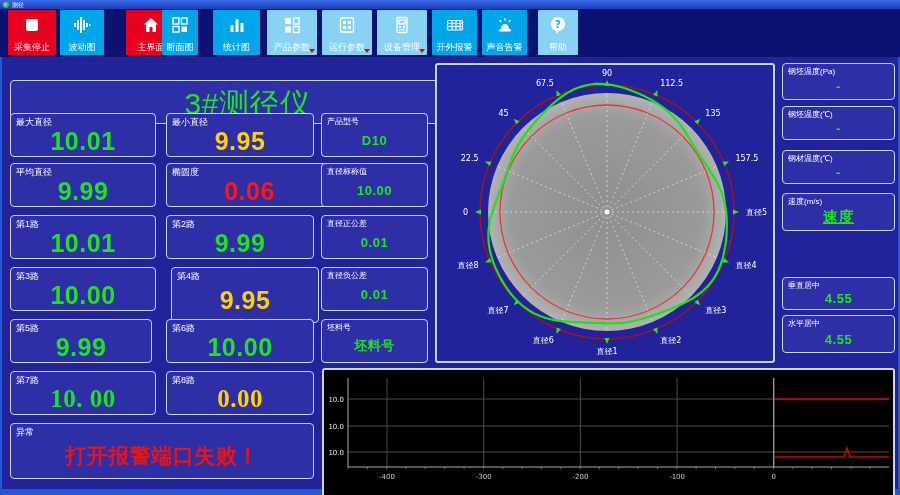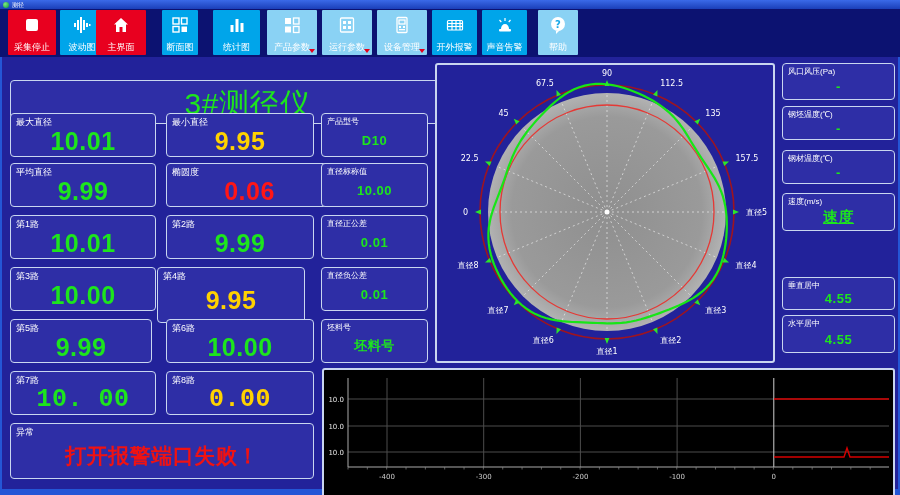--- a/index.html
+++ b/index.html
@@ -30,21 +30,21 @@
     border-left:3px solid transparent; border-right:3px solid transparent; border-top:4px solid #e50019; }
 
   
   .box { position:absolute; background:#2e2ea6; border:1px solid #c9d6f0; border-radius:4px;
     display:flex; flex-direction:column; padding:3px 5px; }
   .box-label { font-size:9px; color:#fff; line-height:10px; }
   .box-value { flex:1; display:flex; align-items:center; justify-content:center;
     font-size:25px; font-weight:bold; letter-spacing:0.5px; }
   .box.small .box-label { font-size:8px; }
   .box.small .box-value { font-size:13px; }
-  .box.serif .box-value { font-family:Liberation Mono, monospace; }
+  .box.serif .box-value { font-family:Liberation Serif, serif; }
   .title-box .box-value { font-size:30px; font-weight:normal; }
   .exc-box .box-value { font-size:21px; }
   .rbox .box-label { font-size:8px; }
   .rbox .box-value { font-size:13px; }
   .rbox.txt .box-value { font-size:15px; }
   .rbox.txt.u .box-value { text-decoration:underline; }
 
   
   .panel { position:absolute; border:2px solid #c9d6f0; border-radius:3px; }
   .polar-panel { left:435px; top:63px; width:340px; height:300px; background:#22229a; }
@@ -81,21 +81,21 @@
               <rect x="5" y="5" width="2" height="10"></rect>
               <rect x="8" y="2" width="2" height="16"></rect>
               <rect x="11" y="5" width="2" height="10"></rect>
               <rect x="14" y="8" width="2" height="4"></rect>
               <rect x="17" y="9" width="1.5" height="2"></rect>
             </g>
           </svg>
         </span>
       <span class="tlabel">波动图</span>
     </div>
-    <div class="tbtn red" style="left:96px;width:50px">
+    <div class="tbtn red" style="left:126px;width:50px">
       <span class="ticon">
         <svg viewBox="0 0 20 20">
             <path d="M10 3 L3 9.5 H5 V17 H8.5 V12 H11.5 V17 H15 V9.5 H17 Z" fill="#fff"></path>
           </svg>
         </span>
       <span class="tlabel">主界面</span>
     </div>
     <div class="tbtn cyan" style="left:162px;width:36px">
       <span class="ticon">
         <svg viewBox="0 0 20 20">
@@ -252,21 +252,21 @@
   </div>
   <div class="box small" style="left:321px;top:215px;width:107px;height:44px">
     <div class="box-label">直径正公差</div>
     <div class="box-value" style="color: rgb(29, 229, 29);">0.01</div>
   </div>
 
   <div class="box" style="left:10px;top:267px;width:146px;height:44px">
     <div class="box-label">第3路</div>
     <div class="box-value" style="color: rgb(29, 229, 29);">10.00</div>
   </div>
-  <div class="box" style="left:157px;top:267px;width:148px;height:56px">
+  <div class="box" style="left:171px;top:267px;width:148px;height:56px">
     <div class="box-label">第4路</div>
     <div class="box-value" style="color: rgb(255, 210, 0);">9.95</div>
   </div>
   <div class="box small" style="left:321px;top:267px;width:107px;height:44px">
     <div class="box-label">直径负公差</div>
     <div class="box-value" style="color: rgb(29, 229, 29);">0.01</div>
   </div>
 
   <div class="box" style="left:10px;top:319px;width:142px;height:44px">
     <div class="box-label">第5路</div>
@@ -354,21 +354,21 @@
         <polygon points="119.5,269.0,119.6,262.5,124.0,264.3" fill="#2be52b"></polygon>
         <text x="116.8" y="277.9" text-anchor="end" font-size="8" fill="#ffffff">直径6</text>
         <polygon points="76.7,240.3,79.2,234.4,82.6,237.8" fill="#2be52b"></polygon>
         <text x="71.7" y="247.8" text-anchor="end" font-size="8" fill="#ffffff">直径7</text>
         <polygon points="48.0,197.5,52.7,193.0,54.5,197.4" fill="#2be52b"></polygon>
         <text x="41.6" y="202.7" text-anchor="end" font-size="8" fill="#ffffff">直径8</text>
       </svg>
   </div>
 
   <div class="box rbox" style="left:782px;top:63px;width:113px;height:37px">
-    <div class="box-label">风口风压(Pa)</div>
+    <div class="box-label">钢坯温度(Pa)</div>
     <div class="box-value" style="color: rgb(29, 229, 29);">-</div>
   </div>
   <div class="box rbox" style="left:782px;top:106px;width:113px;height:34px">
     <div class="box-label">钢坯温度(℃)</div>
     <div class="box-value" style="color: rgb(29, 229, 29);">-</div>
   </div>
   <div class="box rbox" style="left:782px;top:150px;width:113px;height:34px">
     <div class="box-label">钢材温度(℃)</div>
     <div class="box-value" style="color: rgb(29, 229, 29);">-</div>
   </div>

